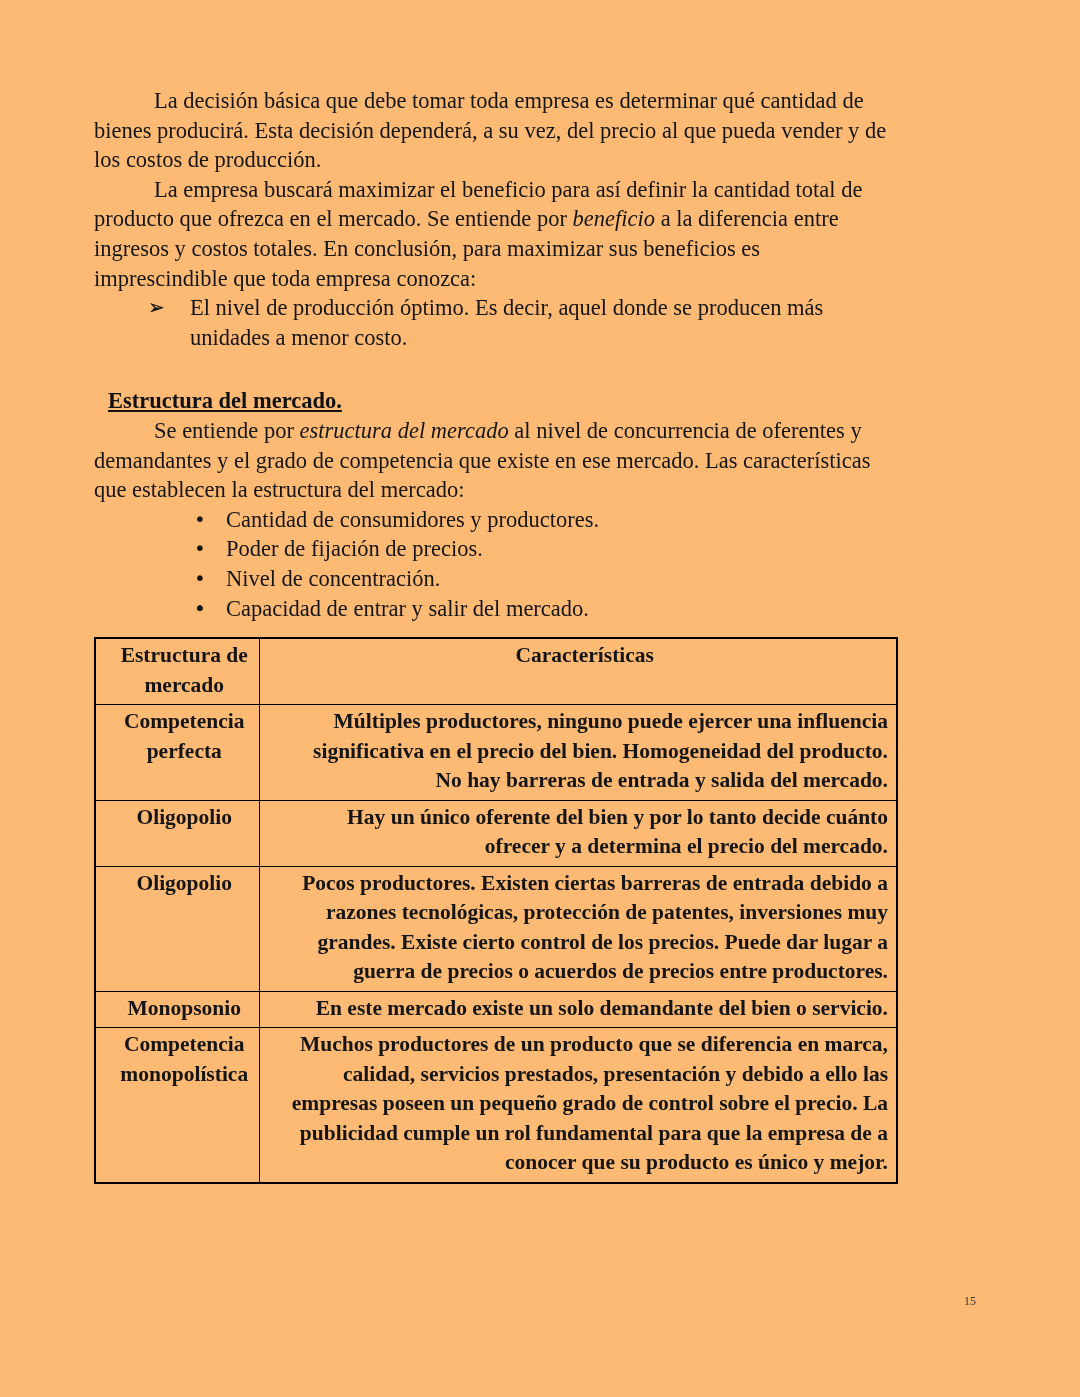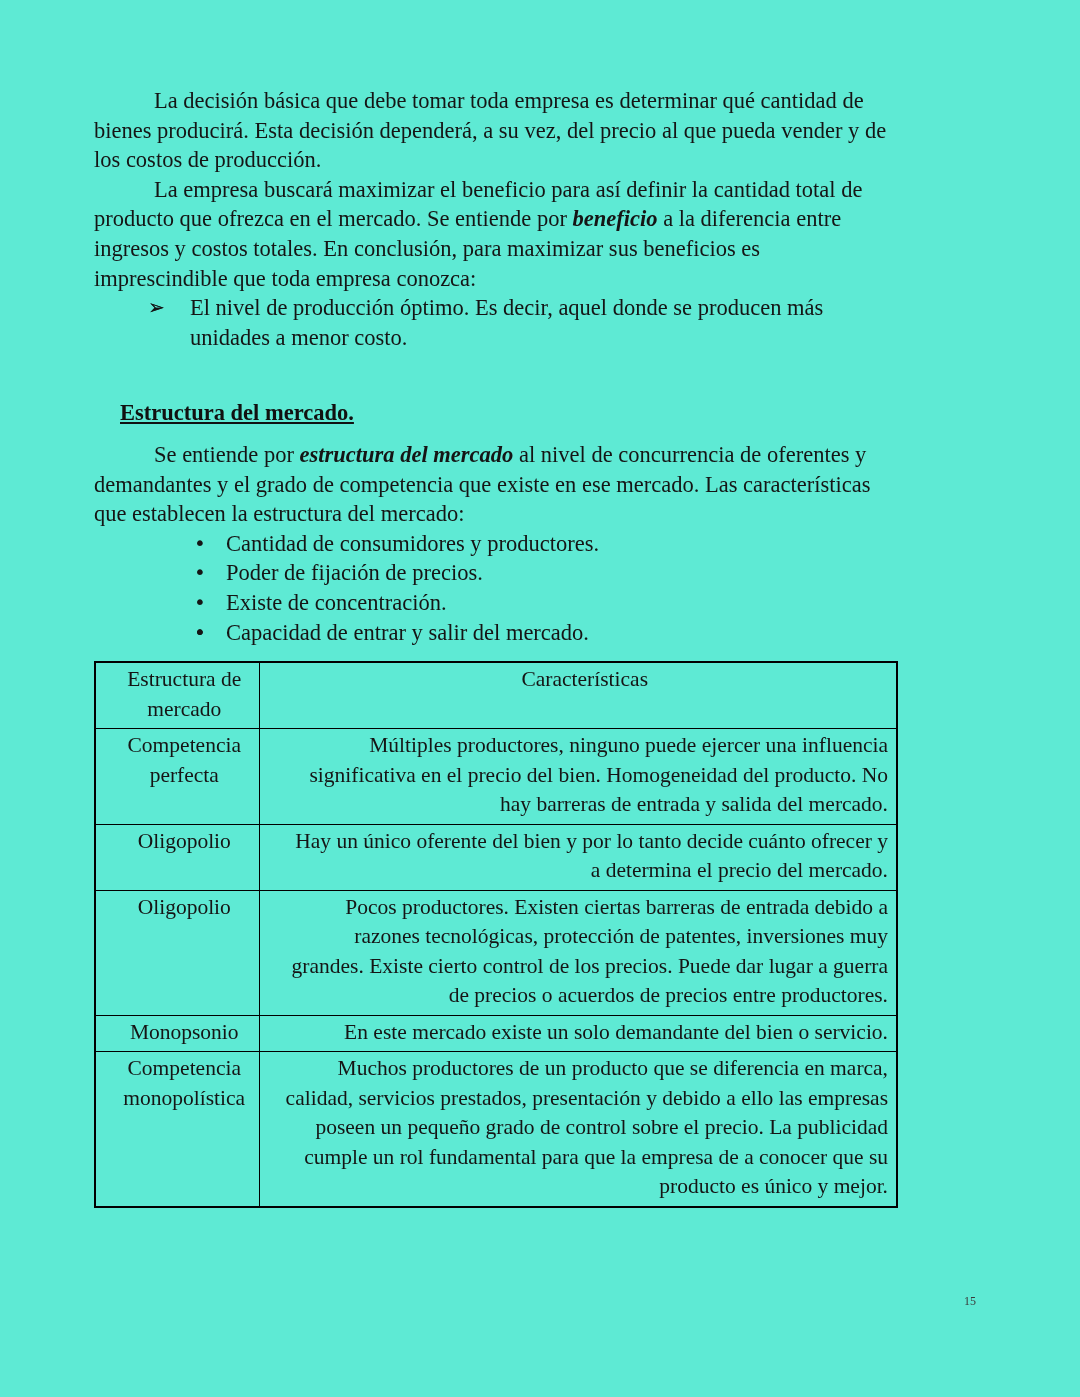--- a/index.html
+++ b/index.html
@@ -4,41 +4,41 @@
 <style>
   html, body {
     margin: 0;
     padding: 0;
     background: #ffffff;
   }
   .page {
     position: relative;
     width: 1080px;
     height: 1397px;
-    background: #5eead4;
+    background: #fdba74;
     overflow: hidden;
     font-family: "Liberation Serif", "DejaVu Serif", serif;
     color: #1a1a1a;
   }
   .content {
     position: absolute;
     left: 94px;
     top: 86px;
     width: 802px;
   }
   p.para {
     margin: 0;
     font-size: 22.5px;
     line-height: 29.6px;
     text-align: left;
     text-indent: 60px;
     color: #151515;
   }
   b.bi {
-    font-weight: bold;
+    font-weight: normal;
     font-style: italic;
   }
   
   ul.arrow-list {
     margin: 0;
     padding: 0;
     list-style: none;
   }
   ul.arrow-list > li {
     position: relative;
@@ -51,21 +51,21 @@
     position: absolute;
     left: 54px;
     top: 0;
     font-size: 20px;
     line-height: 29.6px;
     font-family: "DejaVu Sans", sans-serif;
     color: #151515;
   }
   
   h3.section-heading {
-    margin: 12px;
+    margin: 0;
     padding: 0;
     font-size: 22.5px;
     line-height: 29.6px;
     font-weight: bold;
     text-decoration: underline;
     text-underline-offset: 2px;
     padding-left: 14px;
     color: #111;
   }
   .gap-before-heading { height: 34px; }
@@ -100,20 +100,21 @@
   }
   table.market-table col.c1 { width: 164px; }
   table.market-table col.c2 { width: 638px; }
   table.market-table td {
     border: 1px solid #000;
     vertical-align: top;
     font-size: 21.5px;
     line-height: 29.5px;
     padding: 2px 8px 4px 22px;
     color: #151515;
+    font-weight: bold;
   }
   table.market-table td.head-left {
     text-align: center;
   }
   table.market-table td.head-right {
     text-align: center;
     border-radius: 11px;
   }
   table.market-table td.term {
     text-align: center;
@@ -147,21 +148,21 @@
 
     <div class="gap-before-heading"></div>
 
     <h3 class="section-heading">Estructura del mercado.</h3>
 
     <p class="para"><span>Se entiende por </span><b class="bi">estructura del mercado</b><span> al nivel de concurrencia de oferentes y demandantes y el grado de competencia que existe en ese mercado. Las características que establecen la estructura del mercado:</span></p>
 
     <ul class="dot-list">
       <li><span class="dot-glyph">•</span><span>Cantidad de consumidores y productores.</span></li>
       <li><span class="dot-glyph">•</span><span>Poder de fijación de precios.</span></li>
-      <li><span class="dot-glyph">•</span><span>Existe de concentración.</span></li>
+      <li><span class="dot-glyph">•</span><span>Nivel de concentración.</span></li>
       <li><span class="dot-glyph">•</span></li>
       <li><span class="dot-glyph">•</span><span>Capacidad de entrar y salir del mercado.</span></li>
     </ul>
 
     <table class="market-table">
       <colgroup>
           <col class="c1">
           <col class="c2">
         </colgroup>
       <tbody>

